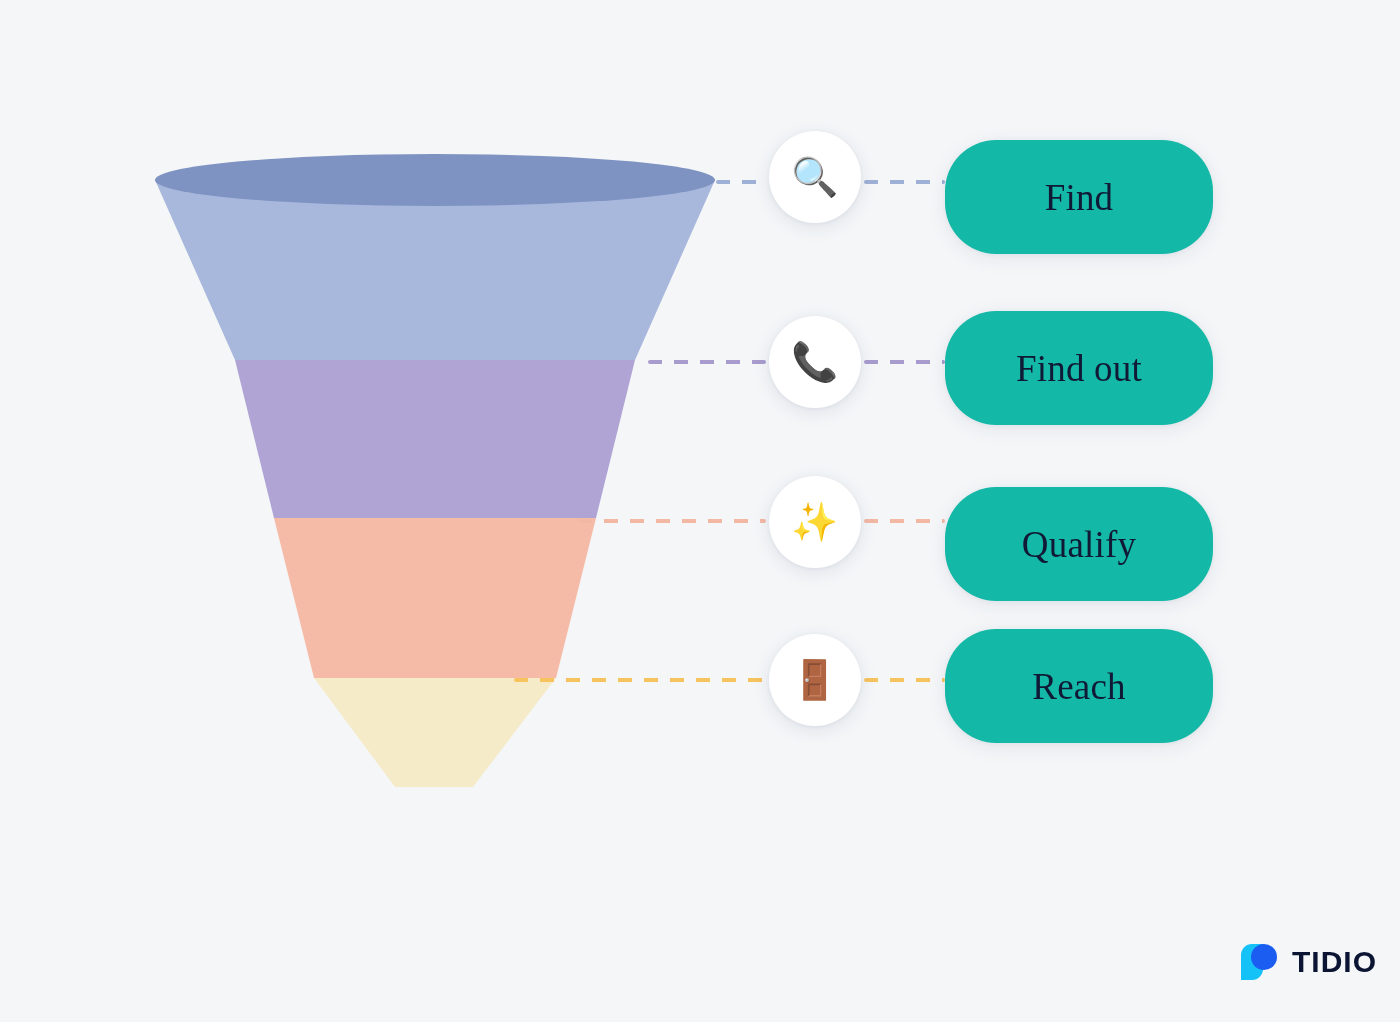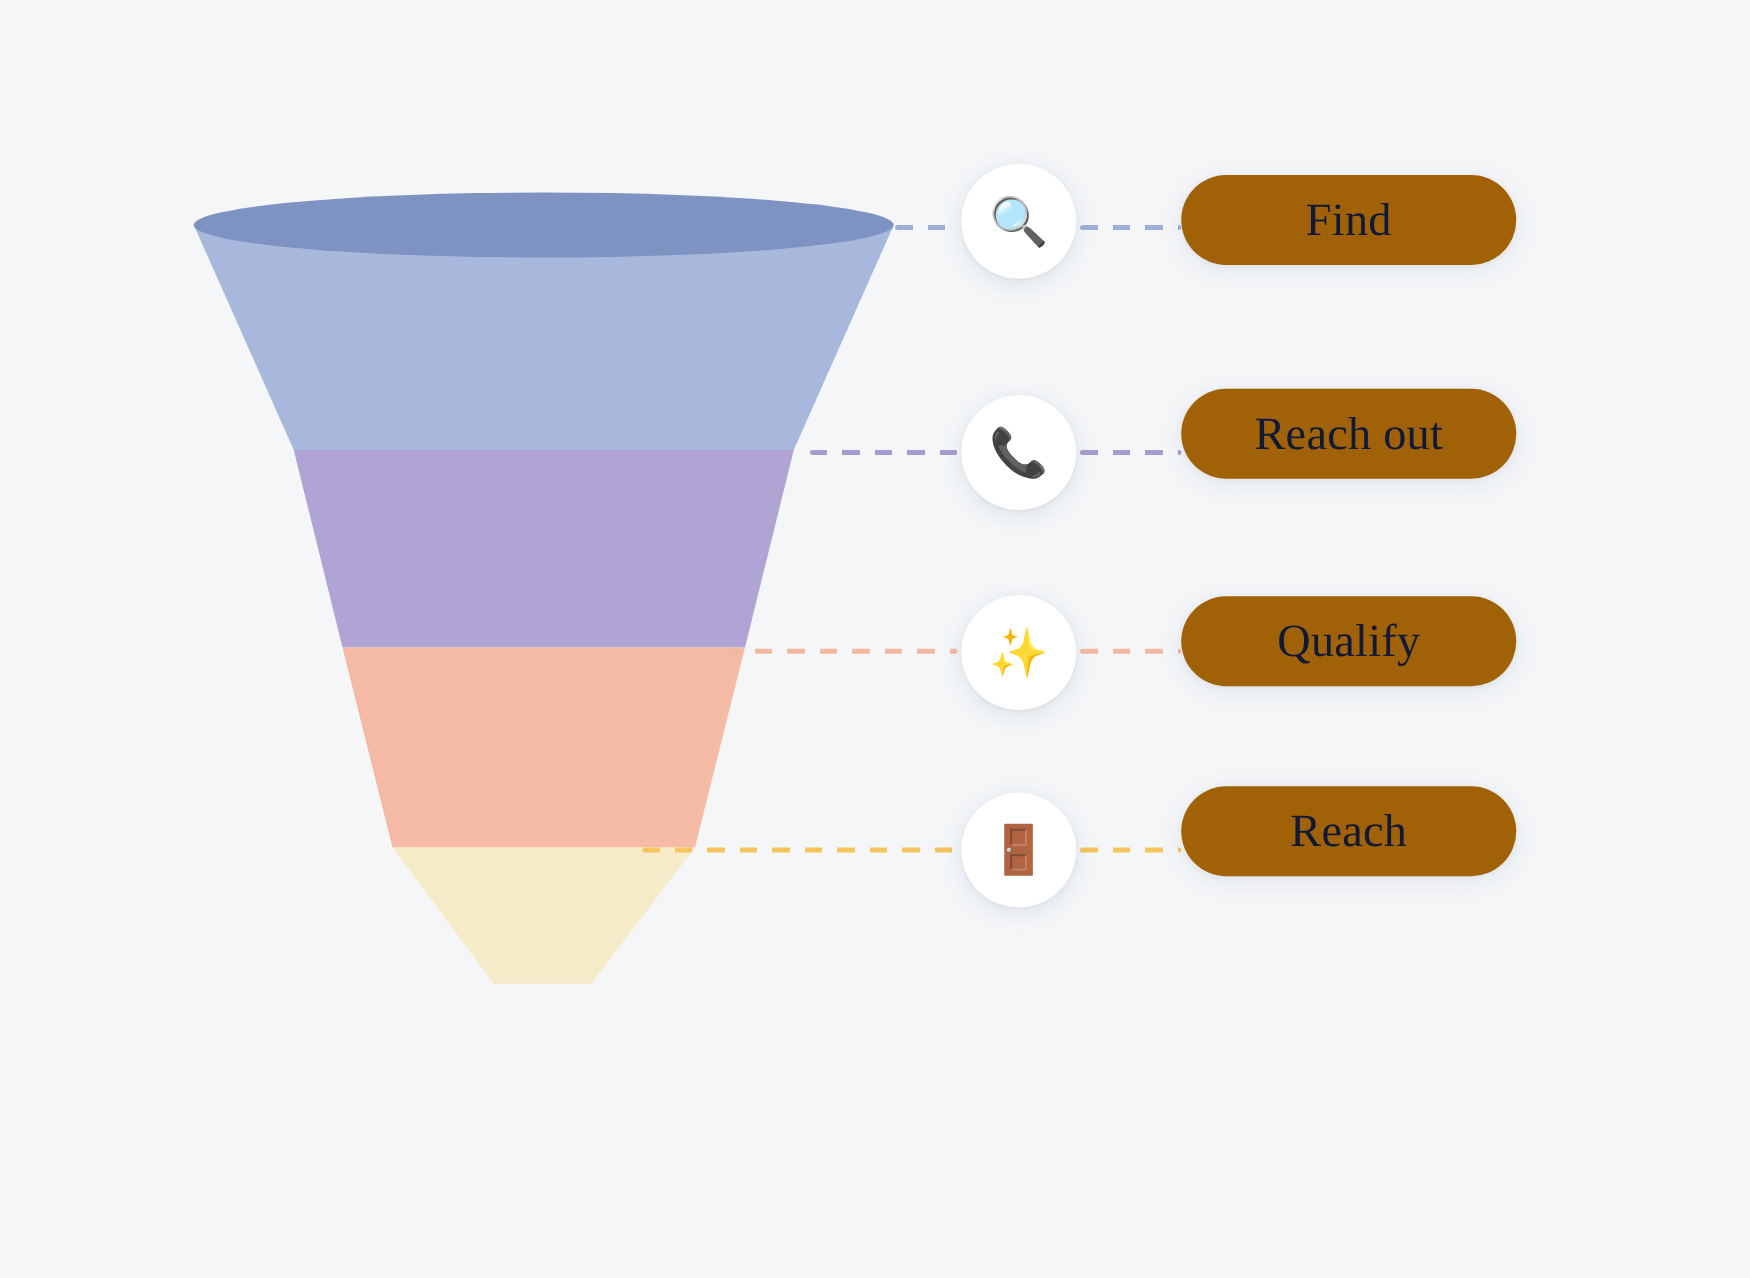--- a/index.html
+++ b/index.html
@@ -56,23 +56,23 @@
     line-height: 1;
     font-family: "DejaVu Sans", sans-serif;
     user-select: none;
   }
 
   
   .label-pill {
     position: absolute;
     left: 945px;
     width: 268px;
-    height: 72px;
+    height: 114px;
     border-radius: 51px;
-    background: #a16207;
+    background: #14b8a6;
     box-shadow: 0 4px 20px rgba(40, 55, 95, 0.08),
                 0 1px 5px rgba(40, 55, 95, 0.05);
     display: flex;
     align-items: center;
     justify-content: center;
   }
   .label-pill-text {
     font-family: "Liberation Serif", "DejaVu Serif", serif;
     font-size: 37px;
     color: #101935;
@@ -130,34 +130,41 @@
       </div>
       <div class="label-pill" style="top: 140px;">
         <span class="label-pill-text">Find</span>
       </div>
       <div class="dash-segment" style="left: 648px; top: 360px; width: 118px; background-image: repeating-linear-gradient(to right, rgb(167, 156, 205) 0px, rgb(167, 156, 205) 14px, rgba(0, 0, 0, 0) 14px, rgba(0, 0, 0, 0) 26px);"></div>
       <div class="dash-segment" style="left: 864px; top: 360px; width: 81px; background-image: repeating-linear-gradient(to right, rgb(167, 156, 205) 0px, rgb(167, 156, 205) 14px, rgba(0, 0, 0, 0) 14px, rgba(0, 0, 0, 0) 26px);"></div>
       <div class="icon-badge" style="top: 316px;">
         <span class="icon-glyph">📞</span>
       </div>
       <div class="label-pill" style="top: 311px;">
-        <span class="label-pill-text">Reach out</span>
+        <span class="label-pill-text">Find out</span>
       </div>
       <div class="dash-segment" style="left: 578px; top: 519px; width: 188px; background-image: repeating-linear-gradient(to right, rgb(243, 184, 164) 0px, rgb(243, 184, 164) 14px, rgba(0, 0, 0, 0) 14px, rgba(0, 0, 0, 0) 26px);"></div>
       <div class="dash-segment" style="left: 864px; top: 519px; width: 81px; background-image: repeating-linear-gradient(to right, rgb(243, 184, 164) 0px, rgb(243, 184, 164) 14px, rgba(0, 0, 0, 0) 14px, rgba(0, 0, 0, 0) 26px);"></div>
       <div class="icon-badge" style="top: 476px;">
         <span class="icon-glyph">✨</span>
       </div>
-      <div class="label-pill" style="top: 477px;">
+      <div class="label-pill" style="top: 487px;">
         <span class="label-pill-text">Qualify</span>
       </div>
       <div class="dash-segment" style="left: 514px; top: 678px; width: 252px; background-image: repeating-linear-gradient(to right, rgb(247, 195, 94) 0px, rgb(247, 195, 94) 14px, rgba(0, 0, 0, 0) 14px, rgba(0, 0, 0, 0) 26px);"></div>
       <div class="dash-segment" style="left: 864px; top: 678px; width: 81px; background-image: repeating-linear-gradient(to right, rgb(247, 195, 94) 0px, rgb(247, 195, 94) 14px, rgba(0, 0, 0, 0) 14px, rgba(0, 0, 0, 0) 26px);"></div>
       <div class="icon-badge" style="top: 634px;">
         <span class="icon-glyph">🚪</span>
       </div>
       <div class="label-pill" style="top: 629px;">
         <span class="label-pill-text">Reach</span>
       </div>
     </div>
 
+  <div id="brand-logo">
+    <svg id="brand-mark" viewBox="0 0 42 42">
+      <path d="M 3 14 A 11 11 0 0 1 14 3 L 25 3 A 0 0 0 0 1 25 3 L 25 28 A 11 11 0 0 1 14 39 L 3 39 Z" fill="#15c2f8"></path>
+      <circle cx="26" cy="16" r="13" fill="#1a5df0"></circle>
+    </svg>
+    <span id="brand-wordmark" style="color: rgb(11, 21, 51);">TIDIO</span>
+  </div>
 
 </div>
 
 </body></html>

